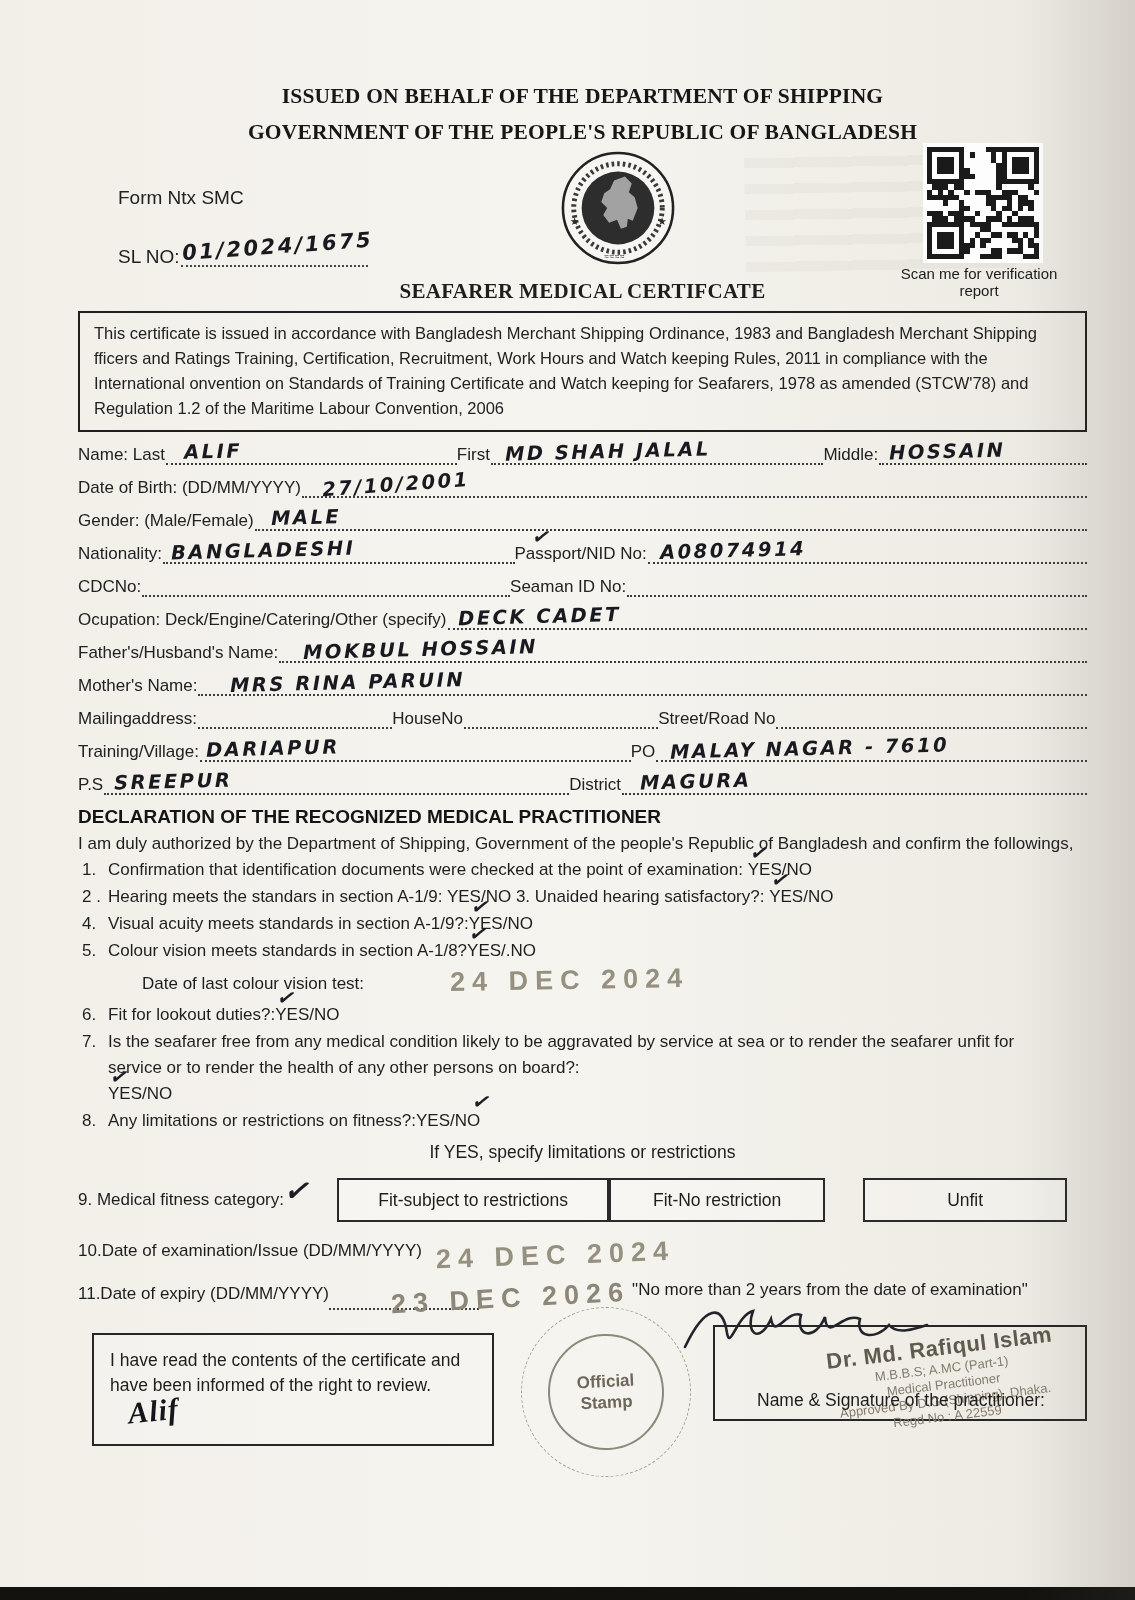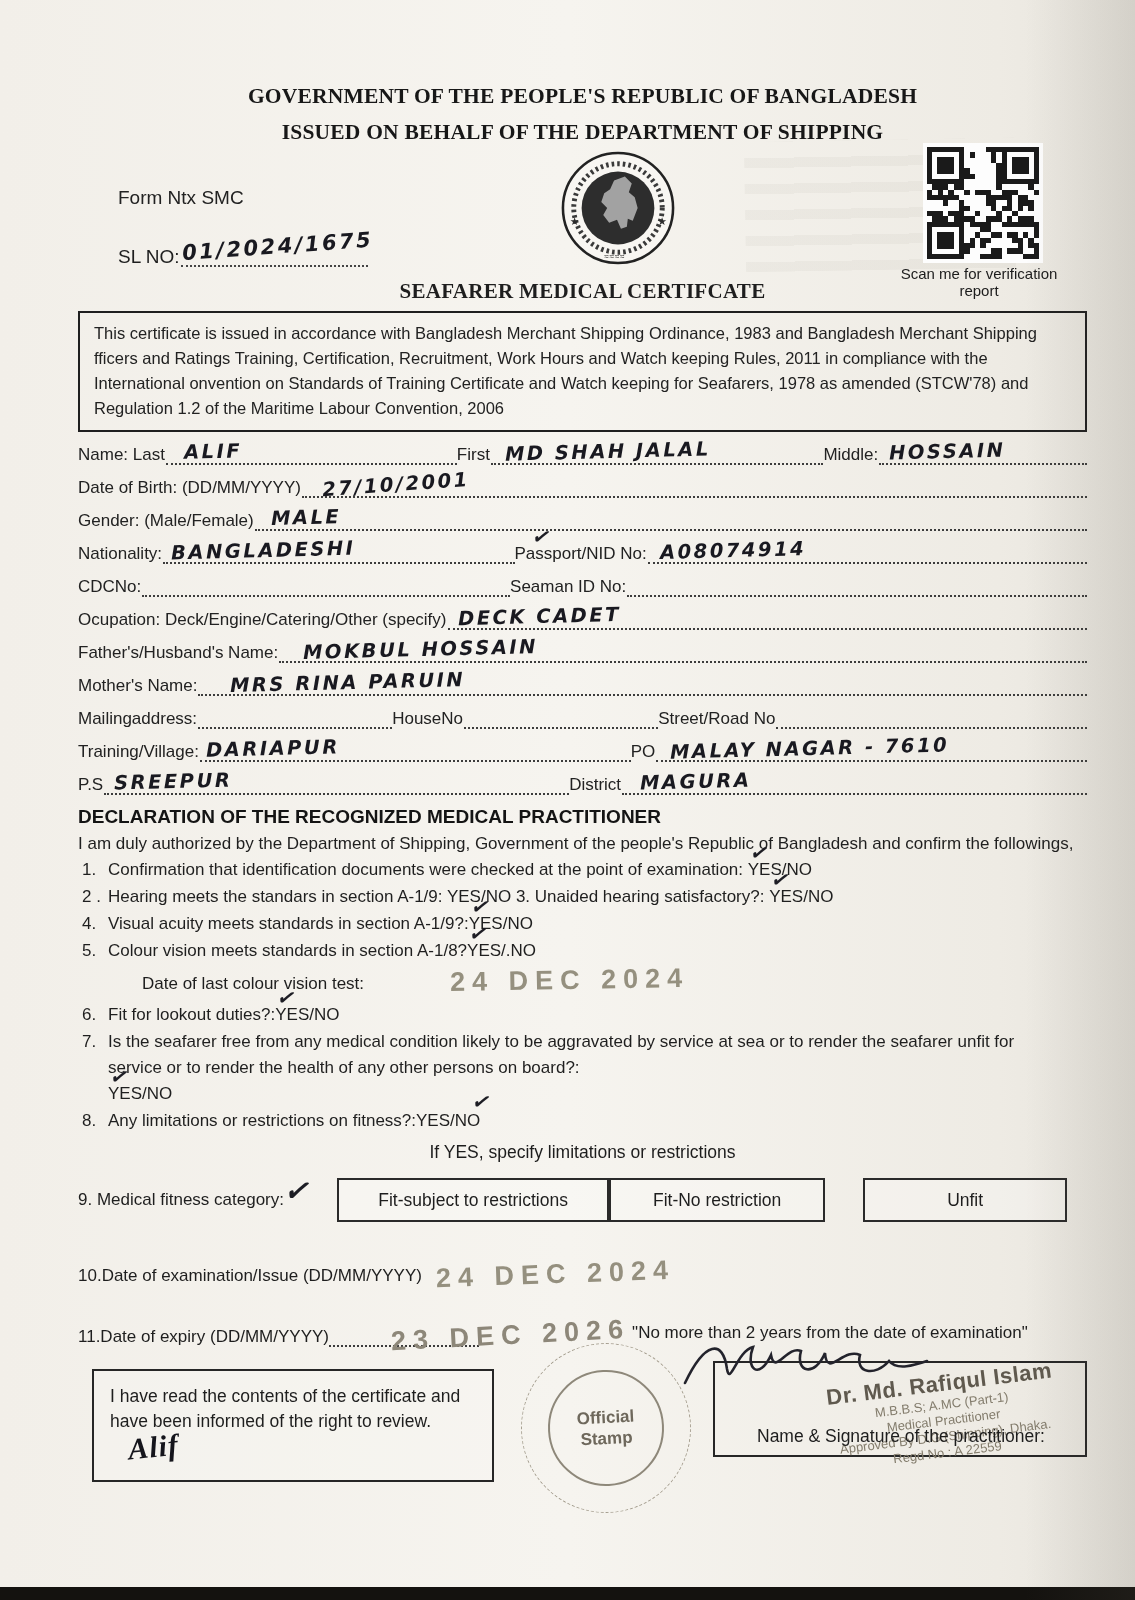--- a/index.html
+++ b/index.html
@@ -45,21 +45,21 @@
   .stamp{font-weight:700;letter-spacing:7px;color:#95907f;white-space:nowrap;font-size:27px;}
   .visionrow{position:relative;padding-left:64px;font-size:17px;margin-top:3px;height:34px;line-height:34px;}
   .visionstamp{position:absolute;left:372px;top:-4px;transform:rotate(-1deg);}
   .ifyes{text-align:center;font-size:17.5px;margin-top:8px;color:#1d1d1d;}
   .dutiesbox{border:2px solid #2a2a2a;margin-top:5px;padding:6px 14px 8px 14px;font-size:17.5px;line-height:28px;color:#222;}
   .catrow{position:relative;display:flex;align-items:center;margin-top:12px;height:50px;font-size:17px;}
   .catlbl{white-space:nowrap;}
   .cattick{font-size:30px;font-weight:bold;transform:rotate(6deg) skewX(-10deg);margin:-20px 4px 0 2px;color:#1d1d24;}
   .catbox{border:2px solid #2a2a2a;height:40px;display:flex;align-items:center;justify-content:center;font-size:17.5px;background:rgba(255,255,255,.25);}
   .cb1{width:212px;}.cb2{width:268px;margin-left:22px;}.cb3{width:200px;margin-left:38px;}
-  .daterow{position:relative;display:flex;align-items:flex-end;font-size:17px;margin-top:27px;height:34px;}
+  .daterow{position:relative;display:flex;align-items:center;font-size:17px;margin-top:9px;height:34px;}
   .daterow .stamp{margin-left:14px;position:relative;top:4px;}
   .exdots{width:150px;border-bottom:2.2px dotted #3c3c3c;height:30px;}
   .note{white-space:nowrap;font-size:17px;margin-left:2px;position:relative;top:-4px;}
   .footer{position:relative;height:230px;margin-top:10px;}
   .ackbox{position:absolute;left:14px;top:12px;width:368px;border:2.5px solid #262626;padding:13px 14px 16px 16px;font-size:17.5px;line-height:25px;background:rgba(255,255,255,.15);}
   .sig{font-family:"Liberation Serif",serif;font-style:italic;font-weight:bold;font-size:30px;letter-spacing:1px;display:inline-block;transform:rotate(-6deg);margin-left:18px;color:#15151c;}
   .ostamp{position:absolute;left:443px;top:-14px;width:168px;height:168px;border:1.5px dashed #a59e8f;border-radius:50%;display:flex;align-items:center;justify-content:center;}
   .ostamp-in{width:112px;height:112px;border:2.5px solid #8e887a;border-radius:50%;display:flex;flex-direction:column;align-items:center;justify-content:center;color:#6e685c;font-size:17px;line-height:21px;font-weight:bold;transform:rotate(-3deg);}
   .prbox{position:absolute;right:0;top:4px;width:370px;height:92px;border:2px solid #262626;}
   .prsig{position:absolute;left:-40px;top:-42px;}
@@ -70,22 +70,22 @@
   .bottombar{position:absolute;left:0;right:0;bottom:0;height:13px;background:#14120f;}
   .pass{position:relative;}
 </style>
 </head>
 <body>
 
 <div class="page">
   <div class="bleed"></div>
   <div class="inner">
 
+    <div class="h1">ISSUED ON BEHALF OF THE DEPARTMENT OF SHIPPING</div>
     <div class="h1">GOVERNMENT OF THE PEOPLE'S REPUBLIC OF BANGLADESH</div>
-    <div class="h1">ISSUED ON BEHALF OF THE DEPARTMENT OF SHIPPING</div>
 
     <div class="hdrband">
       <div class="formno">Form Ntx SMC</div>
       <div class="slrow">
         <span class="lbl">SL NO:</span>
         <span class="sldots">
           <span class="hw sl-hw">01/2024/1675</span>
         </span>
       </div>
 

